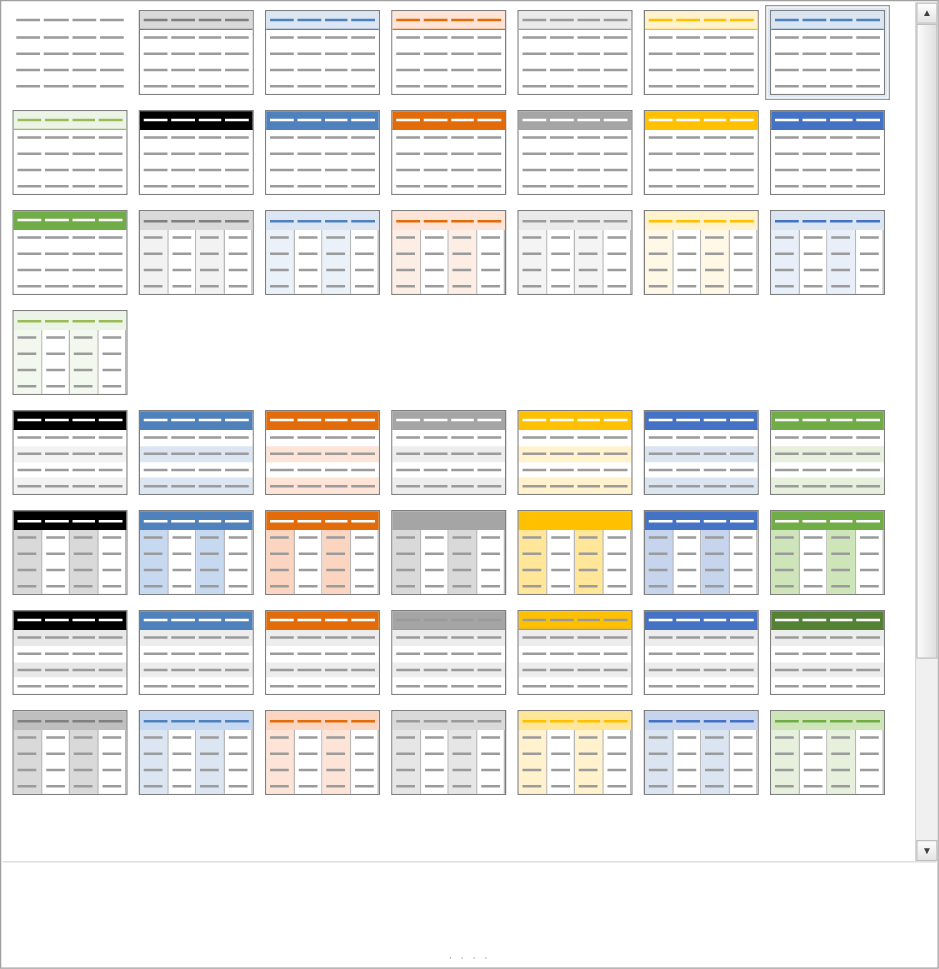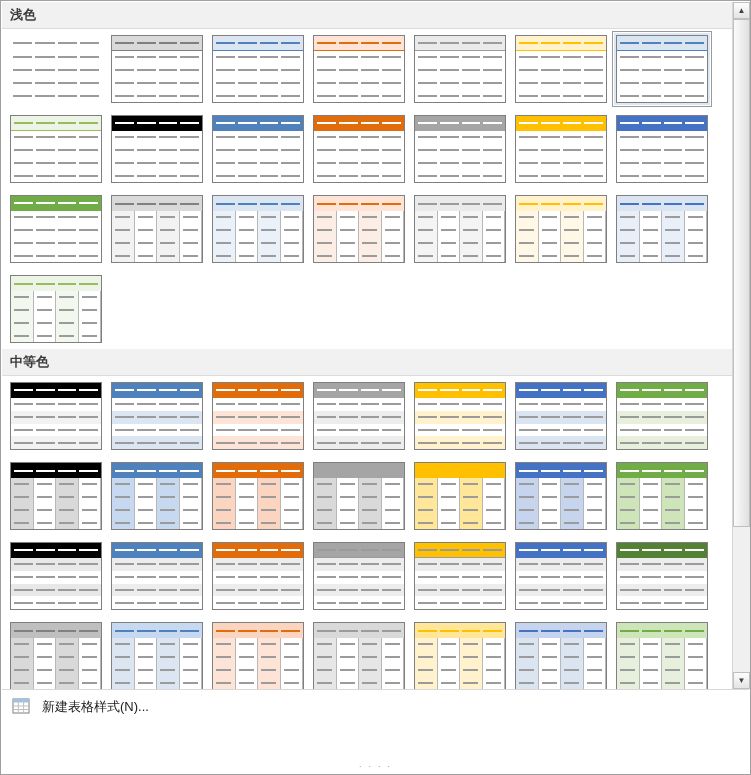--- a/index.html
+++ b/index.html
@@ -190,21 +190,20 @@
     letter-spacing: 2px;
   }
   .mini-icon { width: 20px; height: 18px; }
 </style>
 </head>
 <body>
 
 <div class="gallery">
 
   <div class="content" id="content">
-      <div class="section-header">浅色</div>
       <div class="row">
         <div class="cell" title="无格式表格">
           <div class="thumb">
             <div class="hdr" style="background: rgb(255, 255, 255);">
               <div class="dashes">
                 <div class="dash" style="background: rgb(155, 155, 155);"></div>
                 <div class="dash" style="background: rgb(155, 155, 155);"></div>
                 <div class="dash" style="background: rgb(155, 155, 155);"></div>
                 <div class="dash" style="background: rgb(155, 155, 155);"></div>
               </div>
@@ -1169,21 +1168,20 @@
                   <div class="dash" style="background: rgb(155, 155, 155); height: 2px;"></div>
                   <div class="dash" style="background: rgb(155, 155, 155); height: 2px;"></div>
                   <div class="dash" style="background: rgb(155, 155, 155); height: 2px;"></div>
                   <div class="dash" style="background: rgb(155, 155, 155); height: 2px;"></div>
                 </div>
               </div>
             </div>
           </div>
         </div>
       </div>
-      <div class="section-header">中等色</div>
       <div class="row">
         <div class="cell" title="中等深浅样式1-黑色">
           <div class="thumb bordered">
             <div class="hdr" style="background: rgb(0, 0, 0); border-bottom: 1px solid rgb(0, 0, 0);">
               <div class="dashes">
                 <div class="dash" style="background: rgb(255, 255, 255);"></div>
                 <div class="dash" style="background: rgb(255, 255, 255);"></div>
                 <div class="dash" style="background: rgb(255, 255, 255);"></div>
                 <div class="dash" style="background: rgb(255, 255, 255);"></div>
               </div>
@@ -2393,28 +2391,15 @@
 
   <div class="scrollbar">
     <div class="sb-btn sb-up">▲</div>
     <div class="sb-track">
       <div class="sb-thumb"></div>
     </div>
     <div class="sb-btn sb-down">▼</div>
   </div>
 
   <div class="footer">
-    <div class="cmd">
-      <span class="mini-icon">
-        <svg width="20" height="18" viewBox="0 0 20 18">
-          <rect x="1" y="1" width="16" height="14" fill="#ffffff" stroke="#7f7f7f"></rect>
-          <rect x="1" y="1" width="16" height="3.5" fill="#9dc3e6"></rect>
-          <line x1="6.3" y1="1" x2="6.3" y2="15" stroke="#bfbfbf"></line>
-          <line x1="11.6" y1="1" x2="11.6" y2="15" stroke="#bfbfbf"></line>
-          <line x1="1" y1="8" x2="17" y2="8" stroke="#bfbfbf"></line>
-          <line x1="1" y1="11.5" x2="17" y2="11.5" stroke="#bfbfbf"></line>
-        </svg>
-      </span>
-      <span class="cmd-label">新建表格样式(N)...</span>
-    </div>
     <div class="grip">· · · ·</div>
   </div>
 </div>
 
 </body></html>

